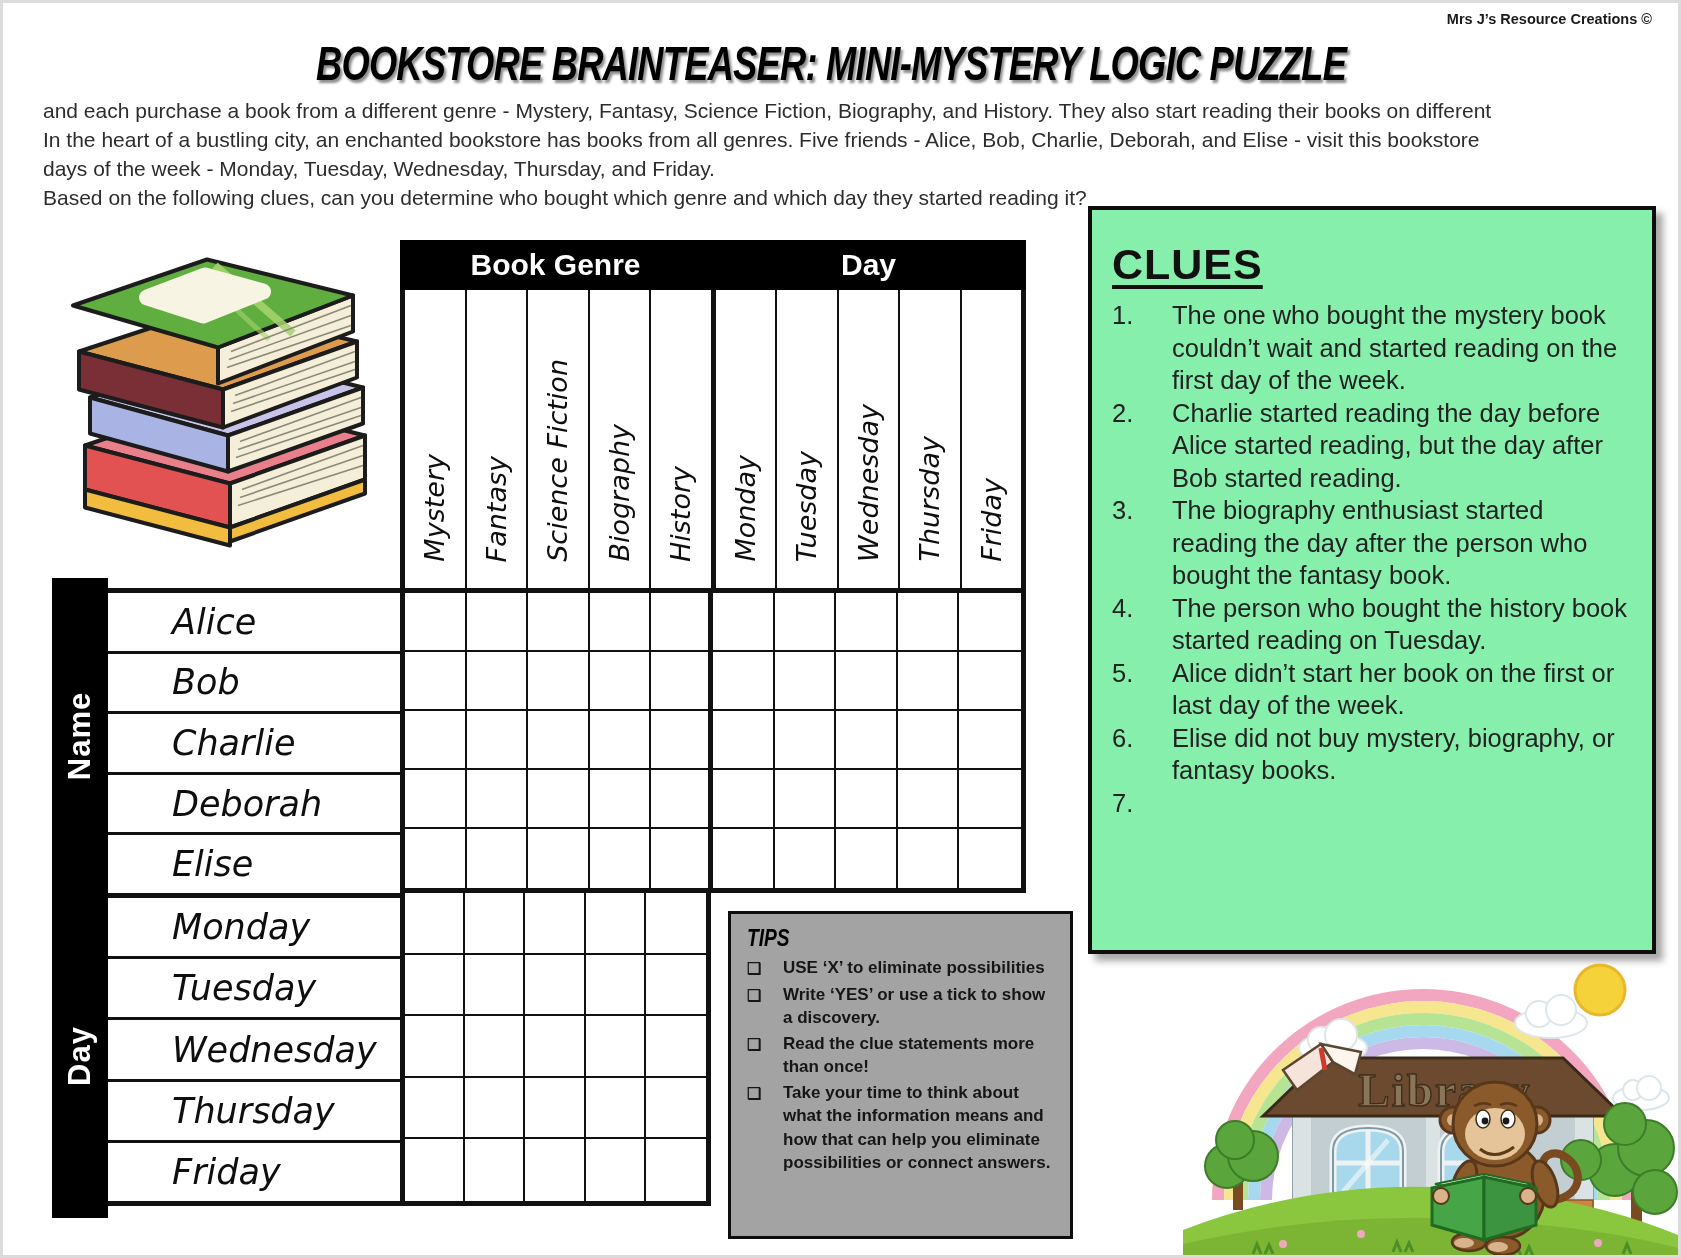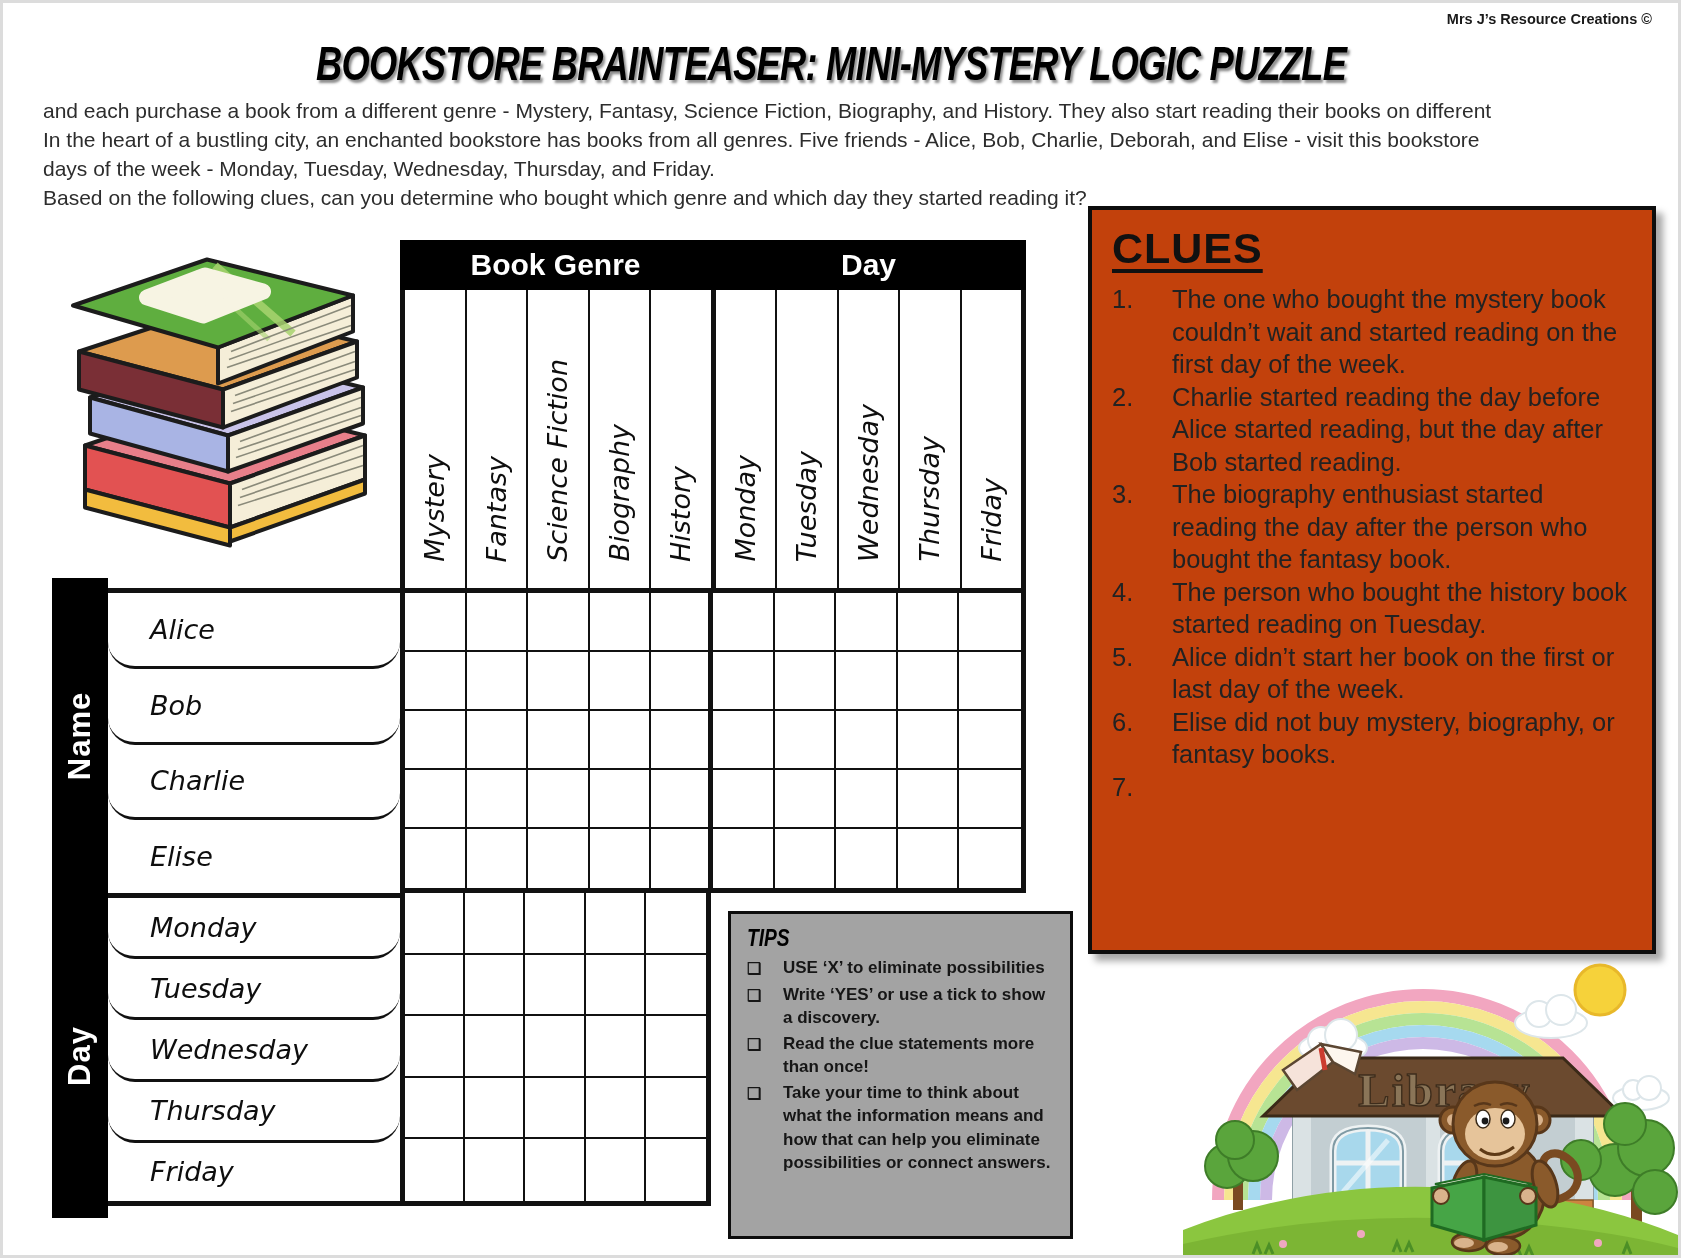--- a/index.html
+++ b/index.html
@@ -45,33 +45,33 @@
       grid-template-columns:repeat(5,1fr); grid-template-rows:repeat(5,1fr);
       border-left:5px solid #111; border-right:5px solid #111; border-bottom:5px solid #111; }
   .gcell { border-right:2px solid #111; border-bottom:2px solid #111; background:#fff; }
   .gcell.thick-r { border-right:5px solid #111; }
   .gcell.lc { border-right:none; }
   .gcell.lr { border-bottom:none; }
 
   .row-labels { position:absolute; left:105px; width:292px; display:flex; flex-direction:column; background:#fff; }
   .name-labels { top:585px; height:305px; border-top:5px solid #111; }
   .day-labels  { top:890px; height:313px; border-top:5px solid #111; border-bottom:5px solid #111; }
-  .rowlabel { flex:1; display:flex; align-items:center; padding-left:42px; border-bottom:3px solid #111;
-      font-family:"DejaVu Sans", sans-serif; font-style:italic; font-size:27px; color:#0e0e0e;border-radius:27px; }
+  .rowlabel { flex:1; display:flex; align-items:center; padding-left:64px; border-bottom:3px solid #111;
+      font-family:"DejaVu Sans", sans-serif; font-style:italic; font-size:35px; color:#0e0e0e; }
   .row-labels .rowlabel:last-child { border-bottom:none; }
 
   .sidebar { position:absolute; left:49px; width:56px; background:#000;
       display:flex; align-items:center; justify-content:center; }
   .sidebar-name { top:575px; height:315px; }
   .sidebar-day  { top:890px; height:325px; }
   .sidebar span { transform:rotate(-90deg); white-space:nowrap; color:#fff; font-size:31px; font-weight:bold; letter-spacing:1px; }
 
   
   .clues-box { position:absolute; left:1085px; top:203px; width:568px; height:748px;
-      border:4px solid #0d0d0d; background:#c2410c; padding:14px 22px 10px 20px;
+      border:4px solid #0d0d0d; background:#86efac; padding:30px 22px 10px 20px;
       box-shadow:7px 7px 7px rgba(0,0,0,0.35); }
   .clues-heading { font-size:43px; font-weight:bold; letter-spacing:1px; text-decoration:underline;
       text-underline-offset:6px; margin-bottom:10px; color:#111; }
   .clue-item { display:grid; grid-template-columns:60px 1fr; font-size:25.5px; line-height:32.5px; color:#222; }
   .clue-num { }
   .clue-text { }
 
   
   .tips-box { position:absolute; left:725px; top:908px; width:345px; height:328px;
       border:3px solid #0d0d0d; background:#a3a3a3; padding:10px 14px 8px 16px; }
@@ -184,20 +184,21 @@
     <span>Name</span>
   </div>
   <div class="sidebar sidebar-day">
     <span>Day</span>
   </div>
 
   <div class="row-labels name-labels">
     <div class="rowlabel">Alice</div>
     <div class="rowlabel">Bob</div>
     <div class="rowlabel">Charlie</div>
+    <div class="rowlabel">Deborah</div>
     <div class="rowlabel">Elise</div>
   </div>
   <div class="row-labels day-labels">
     <div class="rowlabel">Monday</div>
     <div class="rowlabel">Tuesday</div>
     <div class="rowlabel">Wednesday</div>
     <div class="rowlabel">Thursday</div>
     <div class="rowlabel">Friday</div>
   </div>
 

